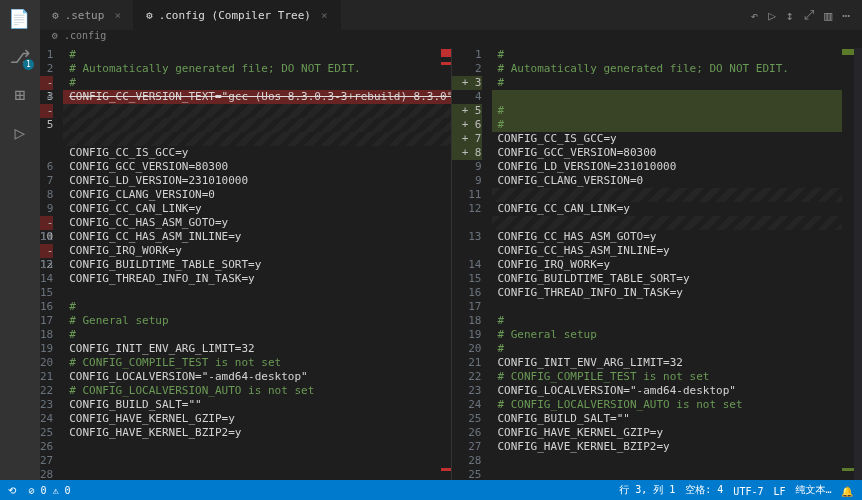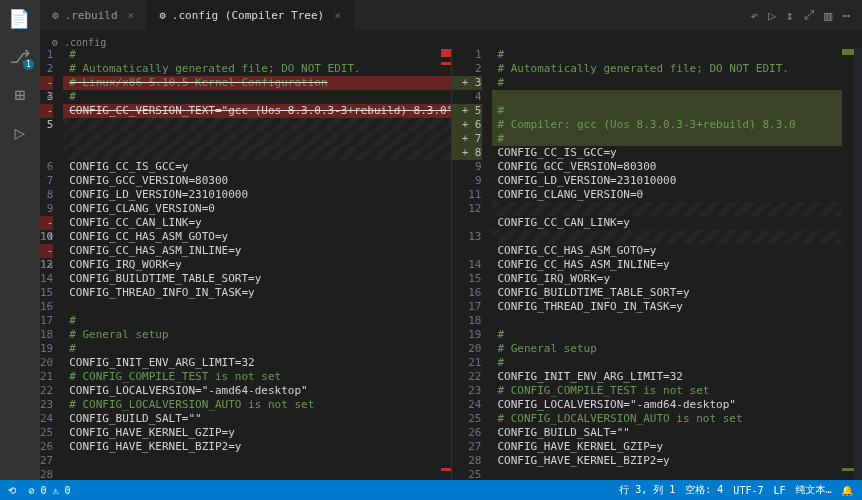--- a/index.html
+++ b/index.html
@@ -7,59 +7,59 @@
 .activity-bar{position:absolute;left:0;top:0;width:40px;height:480px;background:#333;display:flex;flex-direction:column;align-items:center;padding-top:6px;gap:14px}
 .activity-bar .icon{color:#888;font-size:18px;cursor:pointer;width:24px;height:24px;display:flex;align-items:center;justify-content:center;position:relative}
 .activity-bar .icon.active{color:#fff}
 .activity-bar .badge{position:absolute;bottom:-2px;right:-2px;background:#0e7490;color:#fff;border-radius:6px;font-size:8px;min-width:11px;height:11px;display:flex;align-items:center;justify-content:center}
 .tab-bar{position:absolute;left:40px;top:0;right:0;height:30px;background:#252526;display:flex;align-items:center}
 .tab{height:30px;padding:0 12px;display:flex;align-items:center;gap:6px;color:#999;cursor:pointer;border-right:1px solid #1e1e1e;font-size:11px}
 .tab.active{background:#1e1e1e;color:#ddd}
 .tab .close{color:#666;margin-left:4px}
 .tb-right{margin-left:auto;display:flex;align-items:center;gap:10px;padding-right:12px;color:#888}
 .tb-right span{cursor:pointer;font-size:13px}
-.breadcrumb{position:absolute;left:40px;top:30px;right:0;height:18px;background:#1e1e1e;display:flex;align-items:flex-end;padding-left:12px;color:#888;font-size:10px}
+.breadcrumb{position:absolute;left:40px;top:30px;right:0;height:18px;background:#1e1e1e;display:flex;align-items:flex-start;padding-left:12px;color:#888;font-size:10px}
 .editor{position:absolute;left:40px;top:48px;right:0;bottom:20px;display:flex}
 .pane{flex:1;display:flex;overflow:hidden;position:relative}
 .pane.left{border-right:1px solid #333}
 .gutter{width:40px;background:#1e1e1e;text-align:right;padding-right:10px;color:#6a737d;user-select:none}
 .gutter .ln{height:14px;line-height:14px}
 .gutter .ln.del{background:rgba(153,39,39,0.55);color:#bbb}
 .gutter .ln.add{background:rgba(75,92,42,0.55);color:#bbb}
 .code{flex:1;background:#1e1e1e;color:#d4d4d4;position:relative}
 .code .row{height:14px;line-height:14px;padding-left:6px;white-space:pre}
 .code .row.del{background:rgba(153,39,39,0.6);text-decoration:line-through;color:#ddd}
 .code .row.add{background:rgba(75,92,42,0.6);color:#e0e6d2}
 .code .row.spacer{background:repeating-linear-gradient(135deg,#252525,#252525 6px,#1e1e1e 6px,#1e1e1e 12px)}
 .overview{width:12px;background:#1e1e1e;position:relative}
 .overview .mark{position:absolute;right:0;width:12px;height:3px}
 .overview .mark.d{background:#c03030}
 .overview .mark.a{background:#5b7a2a}
 .minimap{width:8px;background:#25252a}
 .status-bar{position:absolute;left:0;right:0;bottom:0;height:20px;background:#007acc;display:flex;align-items:center;color:#fff;font-size:10px;padding:0 8px;gap:12px}
-.status-bar .right{margin-left:auto;display:flex;gap:10px;align-items:center}
+.status-bar .right{margin-left:auto;display:flex;gap:10px;align-items:flex-end}
 .status-bar span{cursor:pointer}
 .cy{color:#d4d4d4}
 .cm{color:#6a9955}
 </style>
 </head>
 <body>
 
 <div class="activity-bar">
   <span class="icon active">📄</span>
   <span class="icon">⎇<span class="badge">1</span></span>
   <span class="icon">⊞</span>
   <span class="icon">▷</span>
 </div>
 
 <div class="tab-bar">
   <div id="tabs" style="display: flex;">
       <div class="tab">
         <span>⚙</span>
-        <span>.rebuild</span>
+        <span>.setup</span>
         <span class="close">×</span>
       </div>
       <div class="tab active">
         <span>⚙</span>
         <span>.config (Compiler Tree)</span>
         <span class="close">×</span>
       </div>
     </div>
   <div class="tb-right">
     <span>↶</span>
@@ -106,21 +106,20 @@
         <div class="ln">23</div>
         <div class="ln">24</div>
         <div class="ln">25</div>
         <div class="ln">26</div>
         <div class="ln">27</div>
         <div class="ln">28</div>
       </div>
     <div class="code" id="cl">
         <div class="row"><span class="cm">#</span></div>
         <div class="row"><span class="cm"># Automatically generated file; DO NOT EDIT.</span></div>
-        <div class="row del"><span class="cm"># Linux/x86 5.10.5 Kernel Configuration</span></div>
         <div class="row"><span class="cm">#</span></div>
         <div class="row del"><span class="cy">CONFIG_CC_VERSION_TEXT="gcc (Uos 8.3.0.3-3+rebuild) 8.3.0"</span></div>
         <div class="row spacer">&nbsp;</div>
         <div class="row spacer">&nbsp;</div>
         <div class="row spacer">&nbsp;</div>
         <div class="row"><span class="cy">CONFIG_CC_IS_GCC=y</span></div>
         <div class="row"><span class="cy">CONFIG_GCC_VERSION=80300</span></div>
         <div class="row"><span class="cy">CONFIG_LD_VERSION=231010000</span></div>
         <div class="row"><span class="cy">CONFIG_CLANG_VERSION=0</span></div>
         <div class="row"><span class="cy">CONFIG_CC_CAN_LINK=y</span></div>
@@ -183,21 +182,20 @@
         <div class="ln">27</div>
         <div class="ln">28</div>
         <div class="ln">25</div>
       </div>
     <div class="code" id="cr">
         <div class="row"><span class="cm">#</span></div>
         <div class="row"><span class="cm"># Automatically generated file; DO NOT EDIT.</span></div>
         <div class="row"><span class="cm">#</span></div>
         <div class="row add"><span class="cy"></span></div>
         <div class="row add"><span class="cm">#</span></div>
-        <div class="row add"><span class="cm"># Compiler: gcc (Uos 8.3.0.3-3+rebuild) 8.3.0</span></div>
         <div class="row add"><span class="cm">#</span></div>
         <div class="row"><span class="cy">CONFIG_CC_IS_GCC=y</span></div>
         <div class="row"><span class="cy">CONFIG_GCC_VERSION=80300</span></div>
         <div class="row"><span class="cy">CONFIG_LD_VERSION=231010000</span></div>
         <div class="row"><span class="cy">CONFIG_CLANG_VERSION=0</span></div>
         <div class="row spacer">&nbsp;</div>
         <div class="row"><span class="cy">CONFIG_CC_CAN_LINK=y</span></div>
         <div class="row spacer">&nbsp;</div>
         <div class="row"><span class="cy">CONFIG_CC_HAS_ASM_GOTO=y</span></div>
         <div class="row"><span class="cy">CONFIG_CC_HAS_ASM_INLINE=y</span></div>

